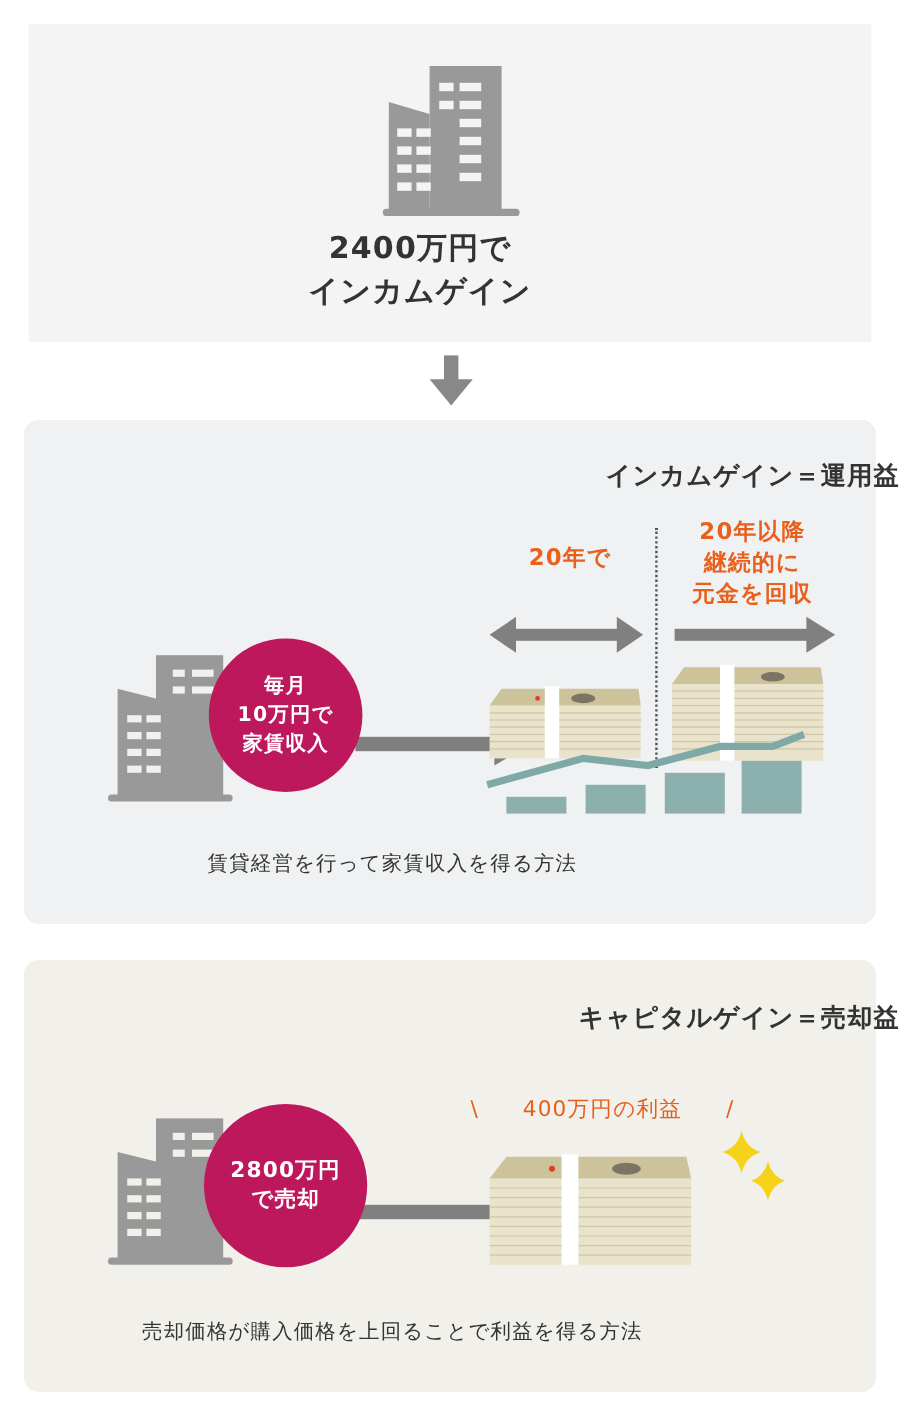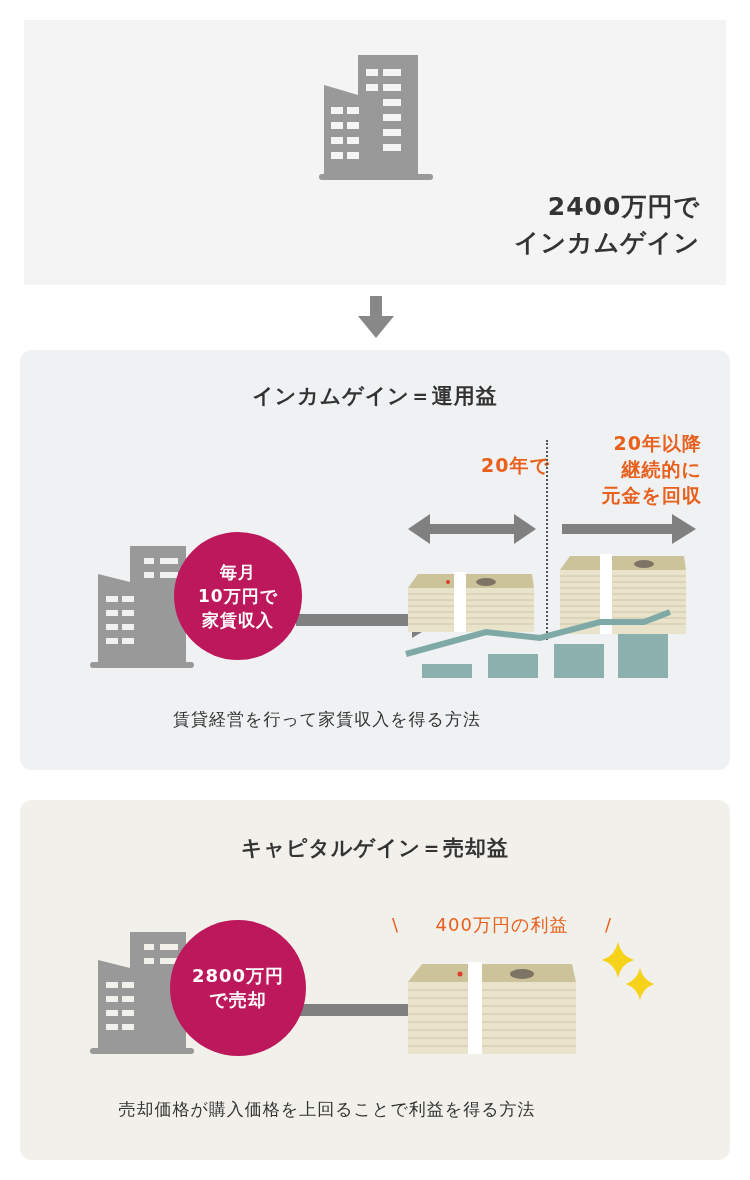--- a/index.html
+++ b/index.html
@@ -1,26 +1,26 @@
 <!DOCTYPE html>
 <html><head>
 <meta charset="utf-8">
 <style>
   html,body{margin:0;padding:0;background:#ffffff;}
   body{width:750px;height:1180px;position:relative;overflow:hidden;font-family:"DejaVu Sans","Liberation Sans",sans-serif;color:#333333;}
   .abs{position:absolute;}
   .panel-top{left:24px;top:20px;width:702px;height:265px;background:#f4f4f4;}
   .panel-income{left:20px;top:350px;width:710px;height:420px;background:#eff1f2;border-radius:12px;}
   .panel-capital{left:20px;top:800px;width:710px;height:360px;background:#f1f0ea;border-radius:12px;}
-  .title{font-weight:bold;font-size:21px;text-align:center;left:0;width:750px;letter-spacing:1px;color:#333;}
+  .title{font-weight:bold;font-size:21px;text-align:right;left:0;width:750px;letter-spacing:1px;color:#333;}
   .desc{font-size:17px;text-align:center;left:0;width:654px;letter-spacing:1px;color:#333;}
-  .orange-text{color:#e8601c;font-weight:bold;font-size:19px;text-align:right;line-height:26px;letter-spacing:1px;}
+  .orange-text{color:#e8601c;font-weight:bold;font-size:19px;text-align:center;line-height:26px;letter-spacing:1px;}
   .circle{background:#be185d;border-radius:50%;color:#fff;font-weight:bold;font-size:17px;display:flex;align-items:center;justify-content:center;text-align:center;line-height:24px;letter-spacing:1px;}
   .circle span{display:block;}
-  .topline{font-weight:bold;font-size:25px;text-align:right;left:0;width:700px;line-height:38px;color:#333;letter-spacing:1px;}
+  .topline{font-weight:bold;font-size:25px;text-align:center;left:0;width:700px;line-height:38px;color:#333;letter-spacing:1px;}
 </style>
 </head>
 <body>
 
 <div class="abs panel-top"></div>
 
 <svg class="abs" style="left:316px;top:52px" width="120" height="130" viewBox="0 0 120 130">
   <polygon points="10,32 44,42 44,6 0,6" fill="none"></polygon>
   <polygon points="8,33 42,43 42,125 8,125" fill="#999"></polygon>
   <rect x="42" y="3" width="60" height="122" fill="#999"></rect>

